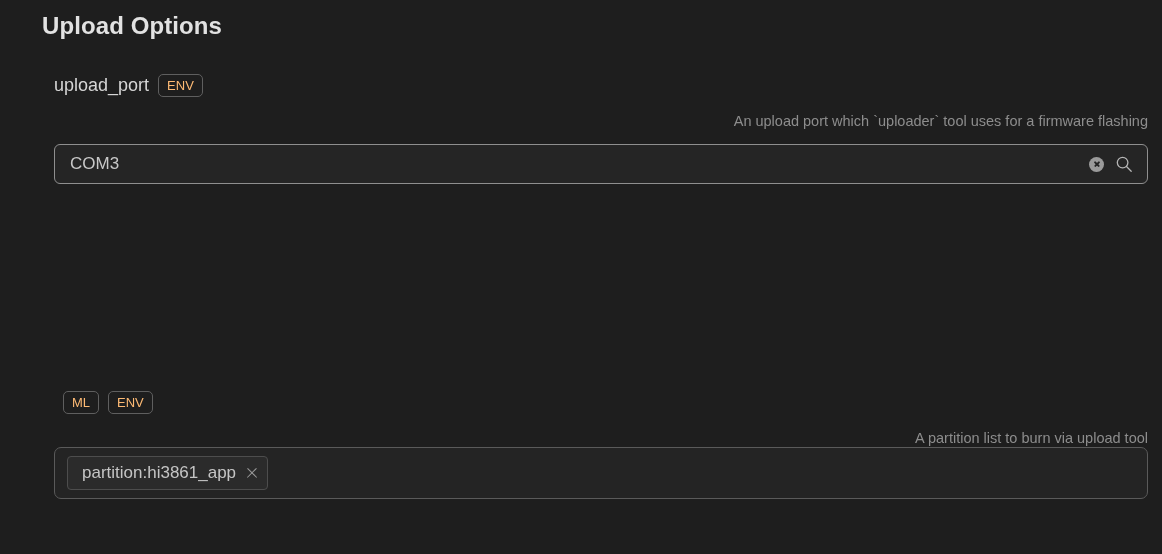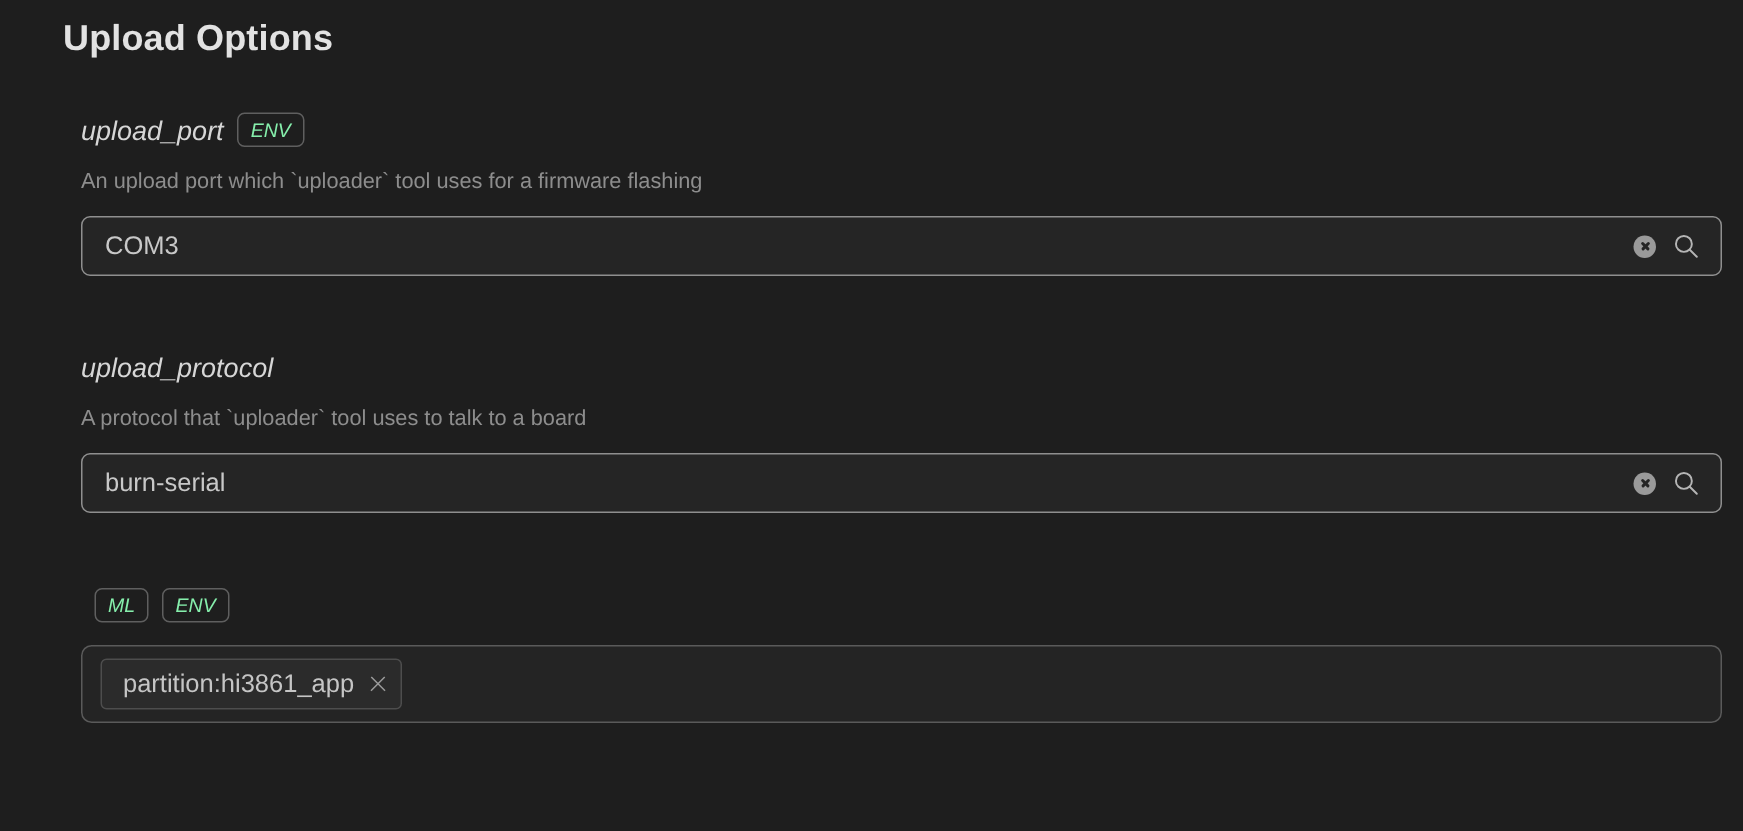--- a/index.html
+++ b/index.html
@@ -39,55 +39,55 @@
     position: absolute;
     left: 54px;
     width: 1094px;
   }
   .option-1 { top: 74px; }
   .option-2 { top: 232px; }
   .option-3 { top: 391px; }
 
   .opt-header {
     display: flex;
-    align-items: flex-end;
+    align-items: flex-start;
     height: 24px;
     margin: 0;
     padding: 0;
-    font-style: italic;
   }
   .opt-name {
     font-size: 18px;
     color: #d6d6d6;
     font-weight: normal;
     line-height: 22px;
     white-space: nowrap;
   }
   .badge {
     display: inline-flex;
     align-items: center;
     justify-content: center;
     height: 21px;
     padding: 0 8px;
     margin-left: 9px;
     border: 1px solid #5f5f5f;
     border-radius: 5px;
     font-size: 13px;
-    color: #86efac;
+    color: #fdba74;
     line-height: 1;
     background: transparent;
     white-space: nowrap;
   }
 
   .opt-desc {
     margin-top: 14px;
     font-size: 14.5px;
     color: #8d8d8d;
     line-height: 18px;
     white-space: nowrap;
+    text-align: right;
   }
 
   
   .input-wrap {
     position: relative;
     margin-top: 14px;
     height: 40px;
     border: 1px solid #8f8f8f;
     border-radius: 6px;
     background: #252525;
@@ -139,21 +139,20 @@
     width: 18px;
     height: 18px;
     display: inline-block;
     cursor: pointer;
   }
   .search-icon svg { display: block; }
 
   
   .tag-field {
     position: relative;
-    margin-top: 15px;
     min-height: 52px;
     border: 1px solid #5a5a5a;
     border-radius: 7px;
     background: #242424;
     box-sizing: border-box;
     display: flex;
     align-items: center;
     padding: 0 12px;
   }
   .chip {
@@ -224,44 +223,27 @@
         <span class="search-icon">
           <svg width="18" height="18" viewBox="0 0 18 18" fill="none">
             <circle cx="7.6" cy="7.6" r="5.3" stroke="#b5b5b5" stroke-width="1.3"></circle>
             <line x1="11.5" y1="11.5" x2="16.2" y2="16.2" stroke="#b5b5b5" stroke-width="1.3" stroke-linecap="round"></line>
           </svg>
         </span>
       </div>
     </div>
   </div>
 
-  <div class="option option-2">
-    <div class="opt-header">
-      <span class="opt-name">upload_protocol</span>
-    </div>
-    <div class="opt-desc">A protocol that `uploader` tool uses to talk to a board</div>
-    <div class="input-wrap">
-      <div class="input-value">burn-serial</div>
-      <div class="input-icons">
-        <span class="clear-icon"></span>
-        <span class="search-icon">
-          <svg width="18" height="18" viewBox="0 0 18 18" fill="none">
-            <circle cx="7.6" cy="7.6" r="5.3" stroke="#b5b5b5" stroke-width="1.3"></circle>
-            <line x1="11.5" y1="11.5" x2="16.2" y2="16.2" stroke="#b5b5b5" stroke-width="1.3" stroke-linecap="round"></line>
-          </svg>
-        </span>
-      </div>
-    </div>
-  </div>
 
   <div class="option option-3">
     <div class="opt-header">
       <span class="badge">ML</span>
       <span class="badge">ENV</span>
     </div>
+    <div class="opt-desc">A partition list to burn via upload tool</div>
     <div class="tag-field">
       <span class="chip">
         <span class="chip-label">partition:hi3861_app</span>
         <span class="chip-remove"></span>
       </span>
     </div>
   </div>
 
 
 </div>

